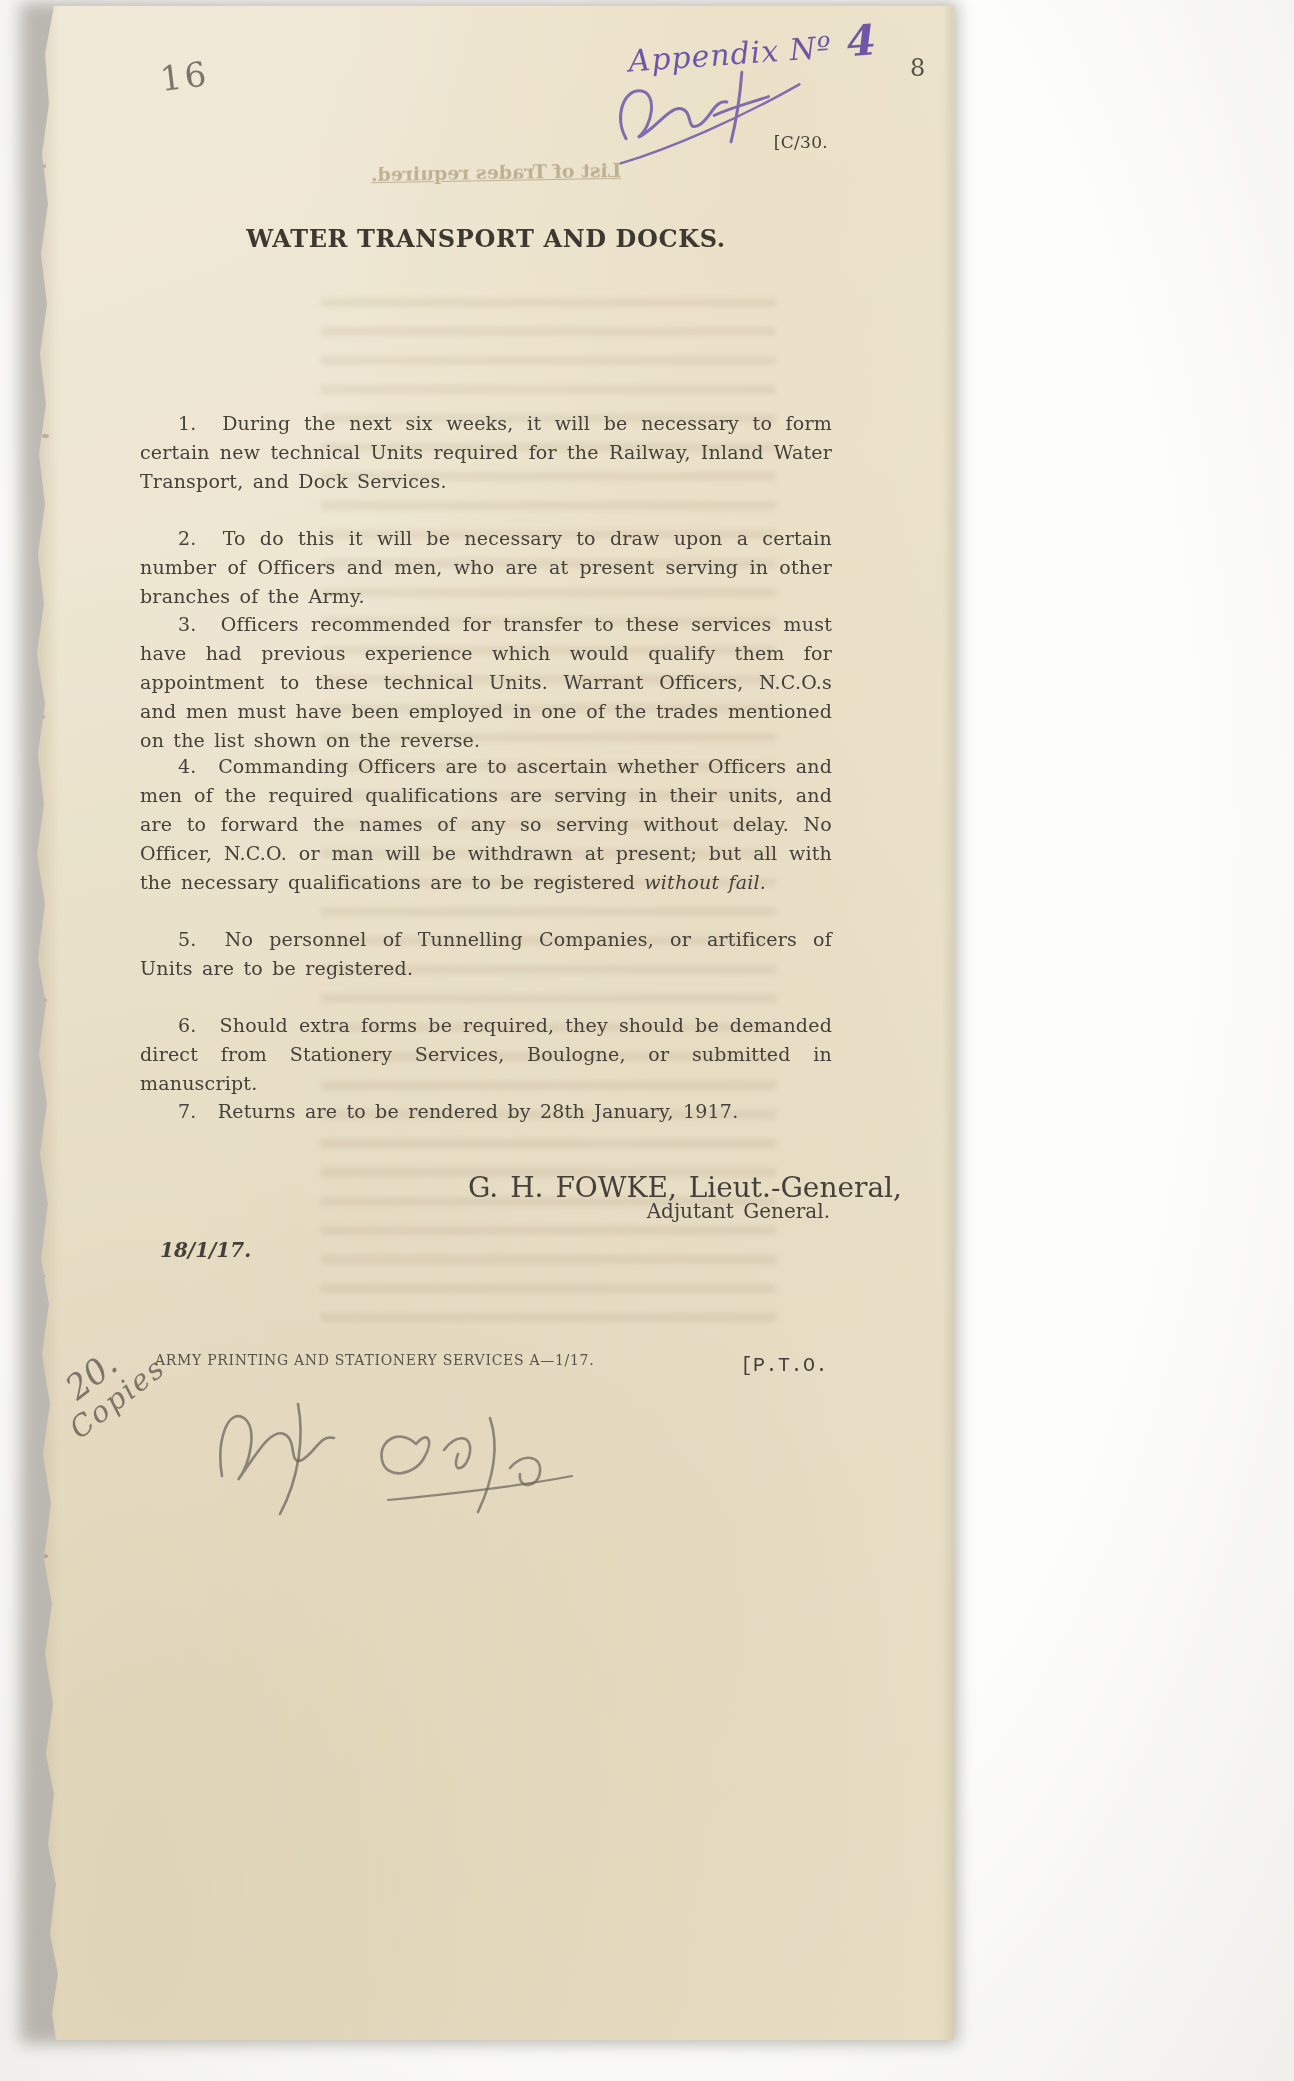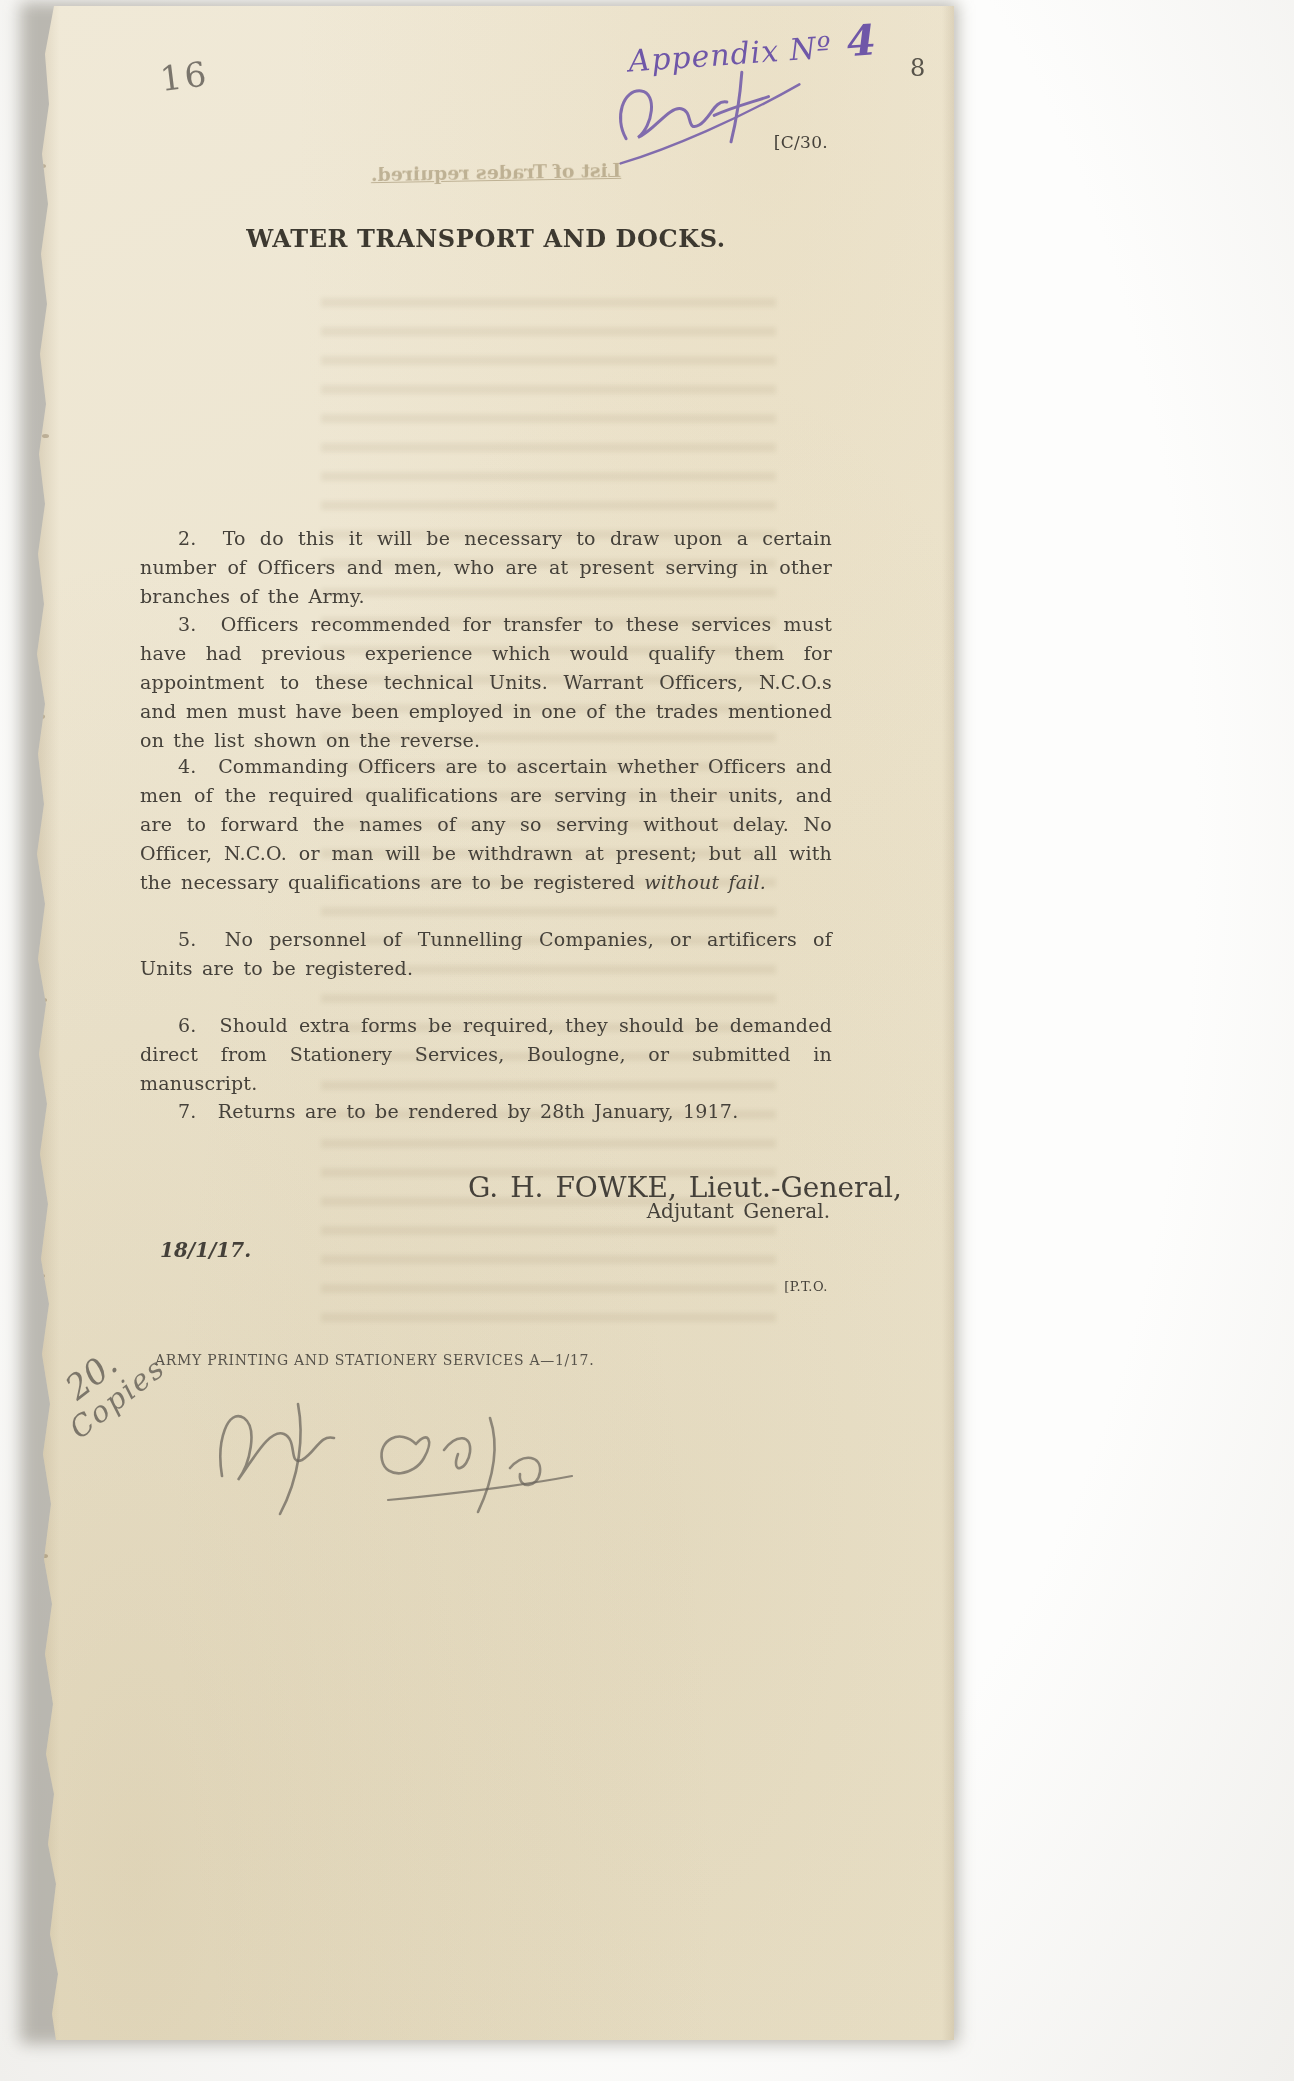--- a/index.html
+++ b/index.html
@@ -58,21 +58,21 @@
     font-weight:bold;font-size:24px;line-height:38px;letter-spacing:.6px;color:#3d3930;}
   .subtitle{position:absolute;top:345px;left:114px;width:692px;text-align:center;
     font-weight:bold;font-size:22px;letter-spacing:.4px;color:#3f3b32;}
   .para{position:absolute;left:114px;width:692px;text-align:justify;
     text-indent:38px;font-size:19px;line-height:29px;word-spacing:3px;letter-spacing:.2px;}
   .pnum{margin-right:12px;}
   .it{font-style:italic;}
   .sig-name{position:absolute;top:1165px;left:442px;font-size:28px;word-spacing:3px;}
   .sig-title{position:absolute;top:1193px;right:124px;font-size:20px;word-spacing:3px;}
   .date{position:absolute;top:1232px;left:134px;font-size:20px;font-style:italic;font-weight:bold;}
-  .pto{position:absolute;top:1273px;right:126px;font-size:13px;letter-spacing:.5px;}
+  .pto{position:absolute;top:1348px;right:126px;font-size:20px;letter-spacing:.5px;font-family:Liberation Mono, monospace;}
   .imprint{position:absolute;top:1346px;left:129px;font-size:14px;letter-spacing:.7px;color:#57534b;}
 
   .annotations{position:absolute;left:0;top:0;width:100%;height:100%;pointer-events:none;}
   .appendix{position:absolute;left:628px;top:24px;transform:rotate(-4deg);
     color:#6f57a8;font-style:italic;white-space:nowrap;}
   .appendix .lbl{font-size:30px;letter-spacing:1px;}
   .appendix .num{font-size:42px;font-weight:bold;margin-left:10px;}
   .pencil16{position:absolute;left:160px;top:56px;font-size:34px;letter-spacing:3px;
     color:rgba(88,85,78,.78);transform:rotate(-7deg);}
   .corner8{position:absolute;left:910px;top:54px;font-size:24px;color:#57534a;}
@@ -108,20 +108,24 @@
     <div class="edge-speck" style="left:11px;top:1268px;width:8px;height:4px;"></div>
     <div class="edge-speck" style="left:15px;top:1548px;width:7px;height:4px;"></div>
 
     <div class="ref">[C/30.</div>
 
     <div class="title">
       <div>WATER TRANSPORT AND DOCKS.</div>
     </div>
 
 
+    <div class="para" style="top:403px">
+      <span class="pnum">1.</span>
+      <span>During the next six weeks, it will be necessary to form certain new technical Units required for the Railway, Inland Water Transport, and Dock Services.</span>
+    </div>
 
     <div class="para" style="top:518px">
       <span class="pnum">2.</span>
       <span>To do this it will be necessary to draw upon a certain number of Officers and men, who are at present serving in other branches of the Army.</span>
     </div>
 
     <div class="para" style="top:604px">
       <span class="pnum">3.</span>
       <span>Officers recommended for transfer to these services must have had previous experience which would qualify them for appointment to these technical Units.  Warrant Officers, N.C.O.s and men must have been employed in one of the trades mentioned on the list shown on the reverse.</span>
     </div>

